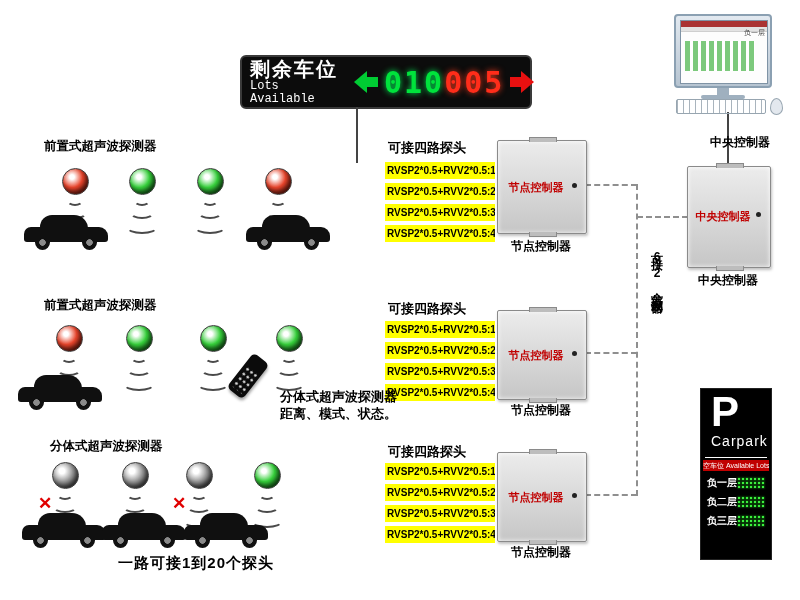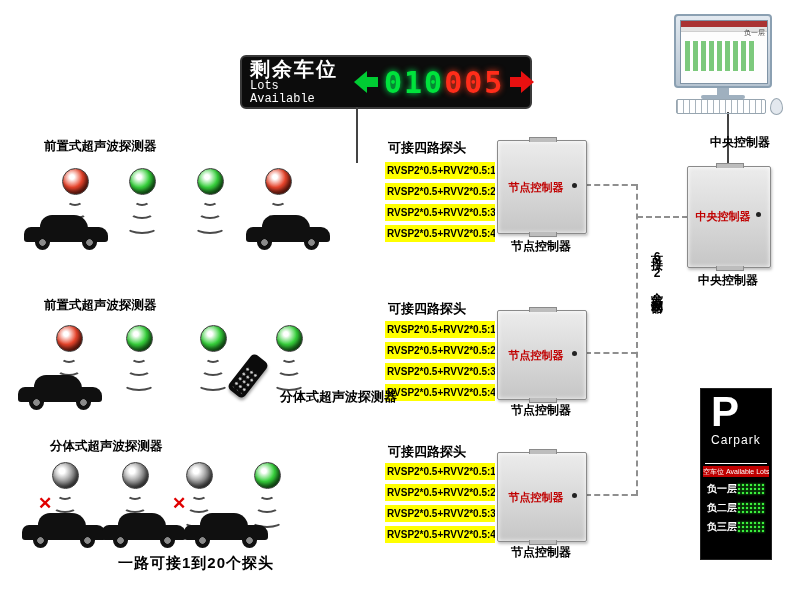--- a/index.html
+++ b/index.html
@@ -88,21 +88,21 @@
             background-image:repeating-linear-gradient(90deg,#a9b4bd 0 1px,transparent 1px 6px);}
   .mouse{width:11px;height:15px;background:#e3e8ee;border:1px solid #97a5b0;border-radius:50% 50% 50% 50%/60% 60% 40% 40%;}
 
   
   .vtext{writing-mode:vertical-rl;text-orientation:upright;font-size:12px;letter-spacing:2px;font-weight:600;}
 
   
   .psign{width:72px;height:172px;background:#000;border:1px solid #222;box-sizing:border-box;
          display:flex;flex-direction:column;}
   .p-letter{color:#fff;font-size:42px;font-weight:bold;line-height:42px;padding:2px 0 0 10px;}
-  .p-name{color:#fff;font-size:12px;padding:0 0 15px 10px;letter-spacing:1px;}
+  .p-name{color:#fff;font-size:14px;padding:0 0 7px 10px;letter-spacing:1px;}
   .p-rule{height:1px;background:#fff;margin:1px 4px 2px;}
   .p-bar{background:#c00000;color:#fff;font-size:7px;text-align:center;line-height:11px;height:11px;margin:0 2px;white-space:nowrap;overflow:hidden;}
   .floor-row{display:flex;align-items:center;justify-content:space-between;padding:5px 6px 0 6px;}
   .fname{color:#fff;font-size:10px;font-weight:bold;}
   .ledblock{width:28px;height:12px;background-image:radial-gradient(#3bf03d 1.1px,transparent 1.5px);
             background-size:4px 4px;filter:drop-shadow(0 0 1px #2f2);}
 
   .rowlabel{font-size:12.5px;font-weight:bold;white-space:nowrap;}
   .note{font-size:13px;font-weight:bold;line-height:17px;white-space:nowrap;}
   .bottom-note{font-size:15px;font-weight:bold;letter-spacing:1px;}
@@ -279,20 +279,21 @@
     <i class="cabin"></i>
       <i class="cbody"></i>
       <i class="wheel w1"></i>
       <i class="wheel w2"></i>
   </div>
   <div class="abs remote" style="left:238px;top:354px">
     <div class="keys"></div>
   </div>
   <div class="abs note" style="left:280px;top:388px">
     <div>分体式超声波探测器</div>
+    <div>距离、模式、状态。</div>
   </div>
 
   <div class="abs rowlabel" style="left:50px;top:438px">分体式超声波探测器</div>
   <div class="abs sensor" style="left:48px;top:462px">
     <div class="dome gray"></div>
       <div class="waves">
         <i></i>
         <i></i>
         <i></i>
       </div>

